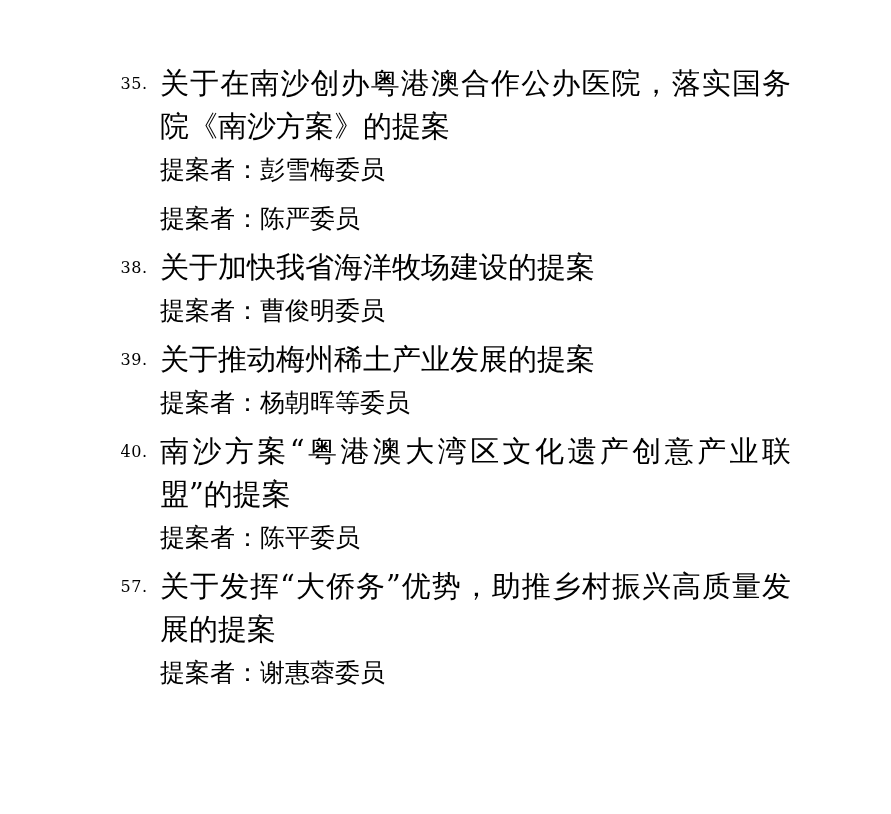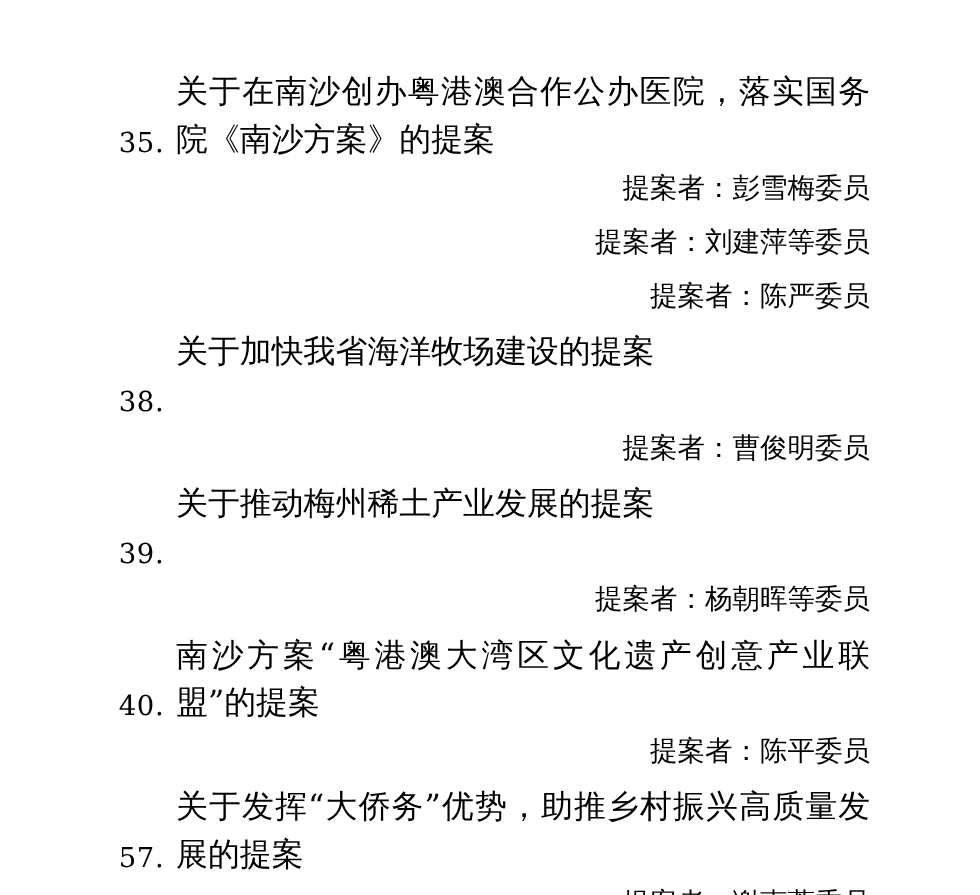--- a/index.html
+++ b/index.html
@@ -25,60 +25,57 @@
     margin-bottom: 6px;
   }
   .entry-main {
     display: flex;
     align-items: flex-start;
   }
   .num {
     flex: 0 0 auto;
     width: 52px;
     font-family: "DejaVu Serif", "Liberation Serif", serif;
-    font-size: 25px;
+    font-size: 16px;
     line-height: 43px;
     letter-spacing: 0.5px;
-    text-align: left;
+    text-align: center;
     white-space: nowrap;
-    margin-top: 46px;
   }
   .title {
     flex: 1 1 auto;
     font-family: "DejaVu Serif", "Liberation Serif", serif;
     font-size: 29px;
     line-height: 43px;
     text-align: justify;
     text-justify: inter-ideograph;
     letter-spacing: 0px;
   }
   .proposer {
     margin-left: 52px;
-    font-family: Liberation Mono, monospace;
+    font-family: Liberation Sans, sans-serif;
     font-size: 25px;
     line-height: 43px;
     white-space: nowrap;
-    text-align: right;
   }
 </style>
 </head>
 <body>
 
 <div class="page">
 
   <div class="entry">
     <div class="entry-main">
       <div class="num">35.</div>
       <div class="title">关于在南沙创办粤港澳合作公办医院，落实国务院《南沙方案》的提案</div>
     </div>
     <div class="proposer">提案者：彭雪梅委员</div>
   </div>
 
   <div class="entry">
-    <div class="proposer">提案者：刘建萍等委员</div>
   </div>
 
   <div class="entry">
     <div class="proposer">提案者：陈严委员</div>
   </div>
 
   <div class="entry">
     <div class="entry-main">
       <div class="num">38.</div>
       <div class="title">关于加快我省海洋牧场建设的提案</div>

